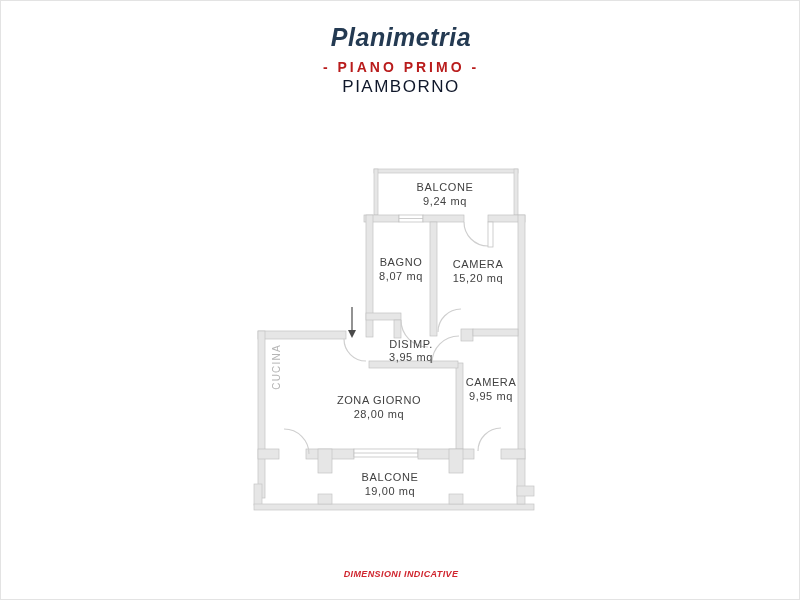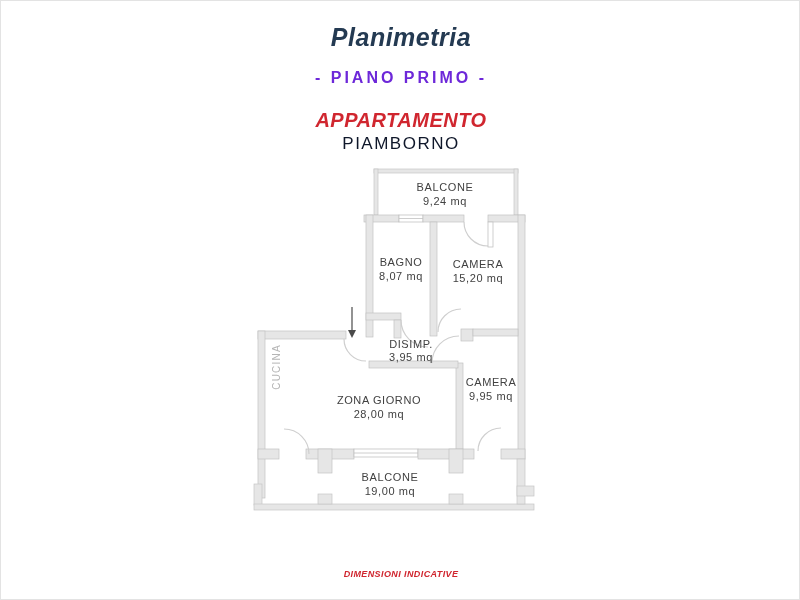--- a/index.html
+++ b/index.html
@@ -7,21 +7,21 @@
     position:relative;width:800px;height:600px;background:#ffffff;
     font-family:"Liberation Sans",sans-serif;overflow:hidden;
     border:1px solid #e3e3e3;box-sizing:border-box;
   }
   .header{position:absolute;top:0;left:0;width:800px;text-align:center;}
   .title{
     margin-top:22px;font-size:25px;font-weight:bold;font-style:italic;
     color:#243a52;letter-spacing:.5px;
   }
   .subtitle{
-    margin-top:17px;font-size:16px;font-weight:bold;color:#6d28d9;
+    margin-top:7px;font-size:14px;font-weight:bold;color:#b91c1c;
     letter-spacing:3px;
   }
   .building{
     margin-top:22px;font-size:20px;font-weight:bold;font-style:italic;
     color:#d0262f;letter-spacing:.5px;
   }
   .unit{
     margin-top:2px;font-size:17px;font-weight:normal;color:#0f172a;
     letter-spacing:1.5px;
   }
@@ -47,21 +47,20 @@
   .footer .line2{font-size:9px;font-style:italic;letter-spacing:.2px;margin-top:1px;}
 </style>
 </head>
 <body>
 
 <div class="page">
 
   <div class="header">
     <div class="title">Planimetria</div>
     <div class="subtitle">- PIANO PRIMO -</div>
-    <div class="building">APPARTAMENTO</div>
     <div class="unit">PIAMBORNO</div>
   </div>
 
   <svg width="800" height="600" viewBox="0 0 800 600">
 
     <g>
       <rect class="thinwall" x="373" y="168" width="144" height="4"></rect>
       <rect class="thinwall" x="373" y="168" width="4" height="46"></rect>
       <rect class="thinwall" x="513" y="168" width="4" height="46"></rect>
     </g>

